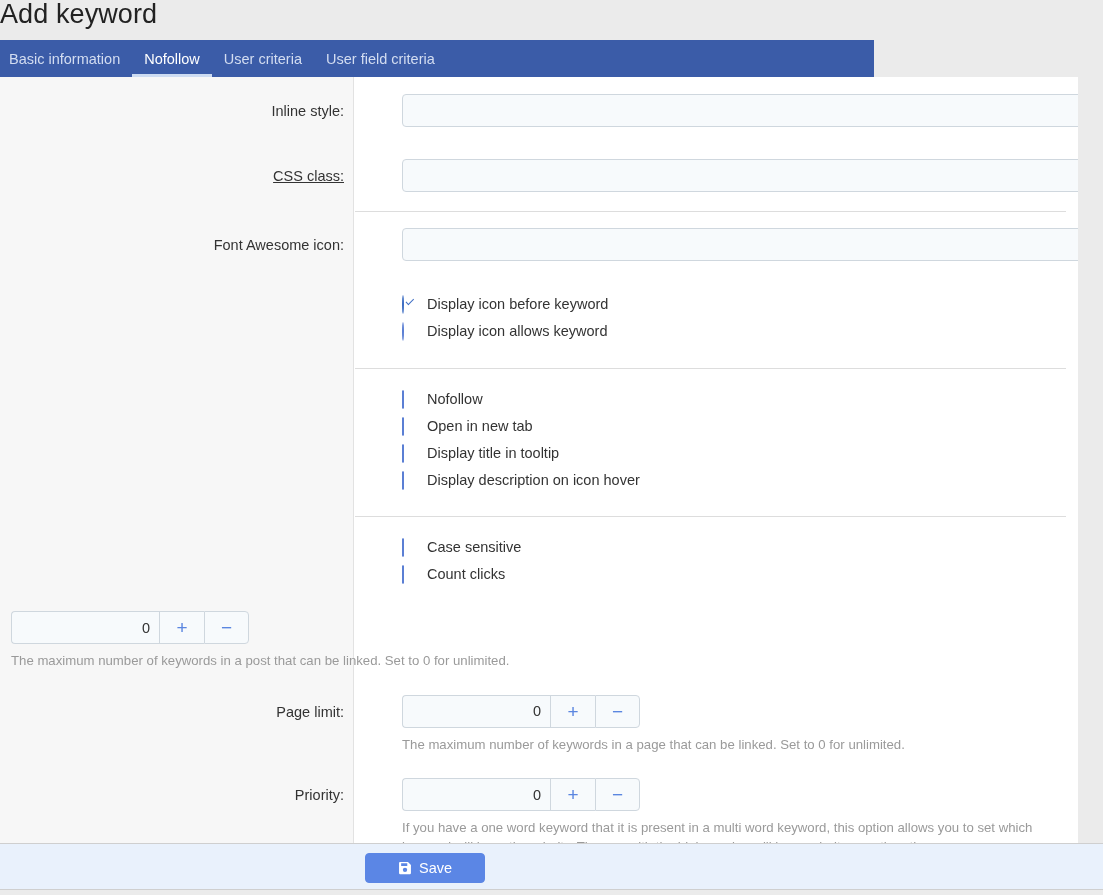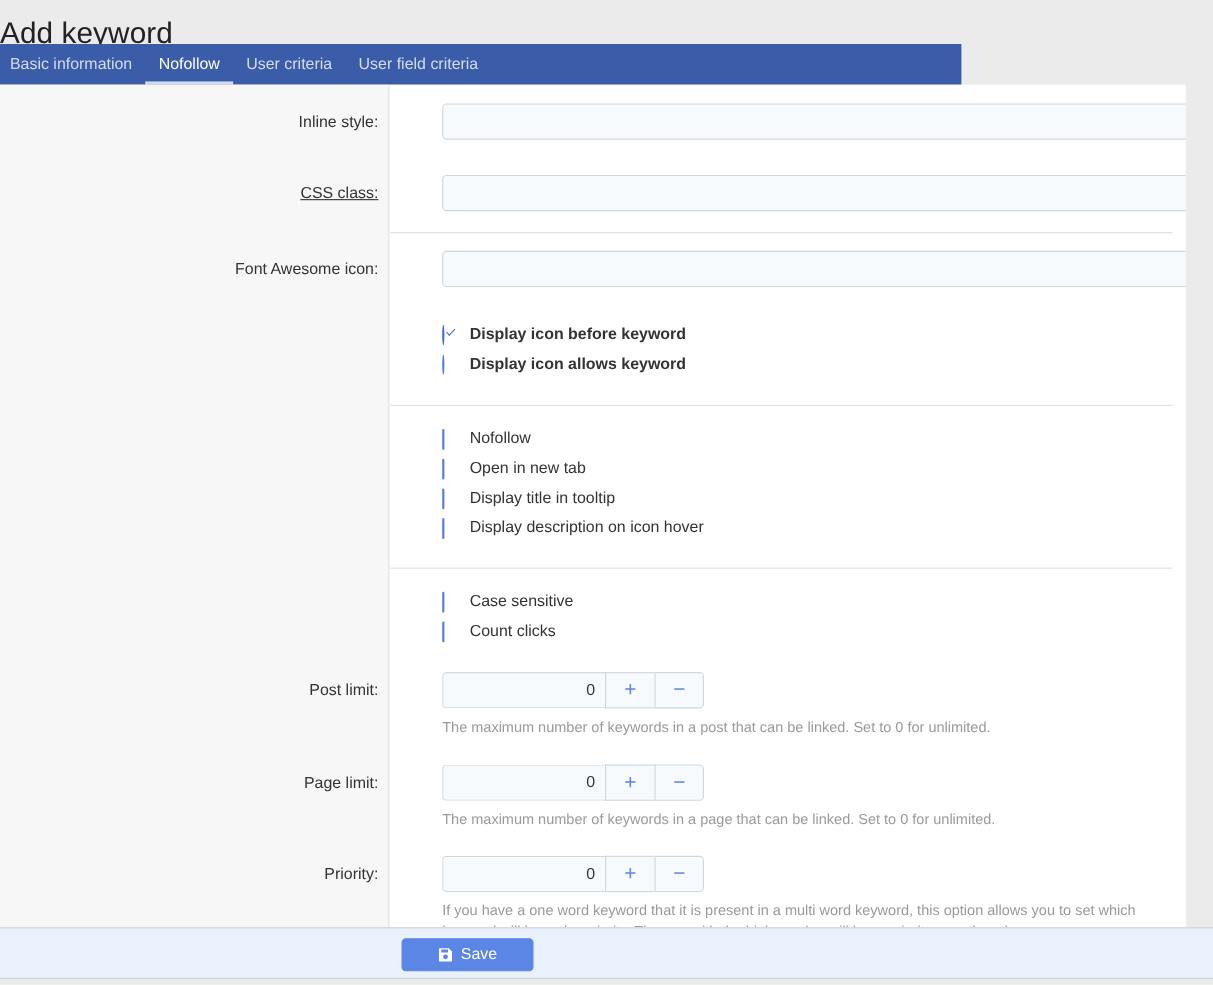--- a/index.html
+++ b/index.html
@@ -16,21 +16,21 @@
     position: relative;
     width: 1103px;
     height: 895px;
     overflow: hidden;
     background: #ebebeb;
   }
 
   
   .page-title-bar {
     position: absolute;
-    left: 0; top: 16px;
+    left: 0; top: 0;
     width: 1103px;
     height: 40px;
     background: #ebebeb;
   }
   .page-title {
     position: absolute;
     left: 0px;
     top: -4px;
     font-size: 27px;
     line-height: 36px;
@@ -318,21 +318,21 @@
 
       <div class="sep" style="margin-top:19px;"></div>
 
       <div class="row" style="padding-top:16px;">
         <div class="label-cell" style="padding-top:9px;">Font Awesome icon:</div>
         <div class="field-cell">
           <input class="text-input" type="text" value="" style="">
         </div>
       </div>
 
-      <div class="row" style="padding-top:29px;font-weight:bold;">
+      <div class="row" style="padding-top:29px;">
         <div class="label-cell"></div>
         <div class="field-cell">
           <div class="optlist">
             <div class="optrow">
               <span class="opt-icon"><span class="ic-circle-check"></span></span>
               <span class="opt-label">Display icon before keyword</span>
             </div>
             <div class="optrow">
               <span class="opt-icon"><span class="ic-circle"></span></span>
               <span class="opt-label">Display icon allows keyword</span>
@@ -379,21 +379,20 @@
             </div>
             <div class="optrow">
               <span class="opt-icon"><span class="ic-square"></span></span>
               <span class="opt-label">Count clicks</span>
             </div>
           </div>
         </div>
       </div>
 
       <div class="row" style="padding-top:24px;">
-        <div class="label-cell" style="padding-top:9px;">Post limit:</div>
         <div class="field-cell">
           <div class="stepper">
             <input class="stepper-input" type="text" value="0" style="">
             <div class="stepper-btn">
               <span class="glyph">+</span>
             </div>
             <div class="stepper-btn">
               <span class="glyph">−</span>
             </div>
           </div>

